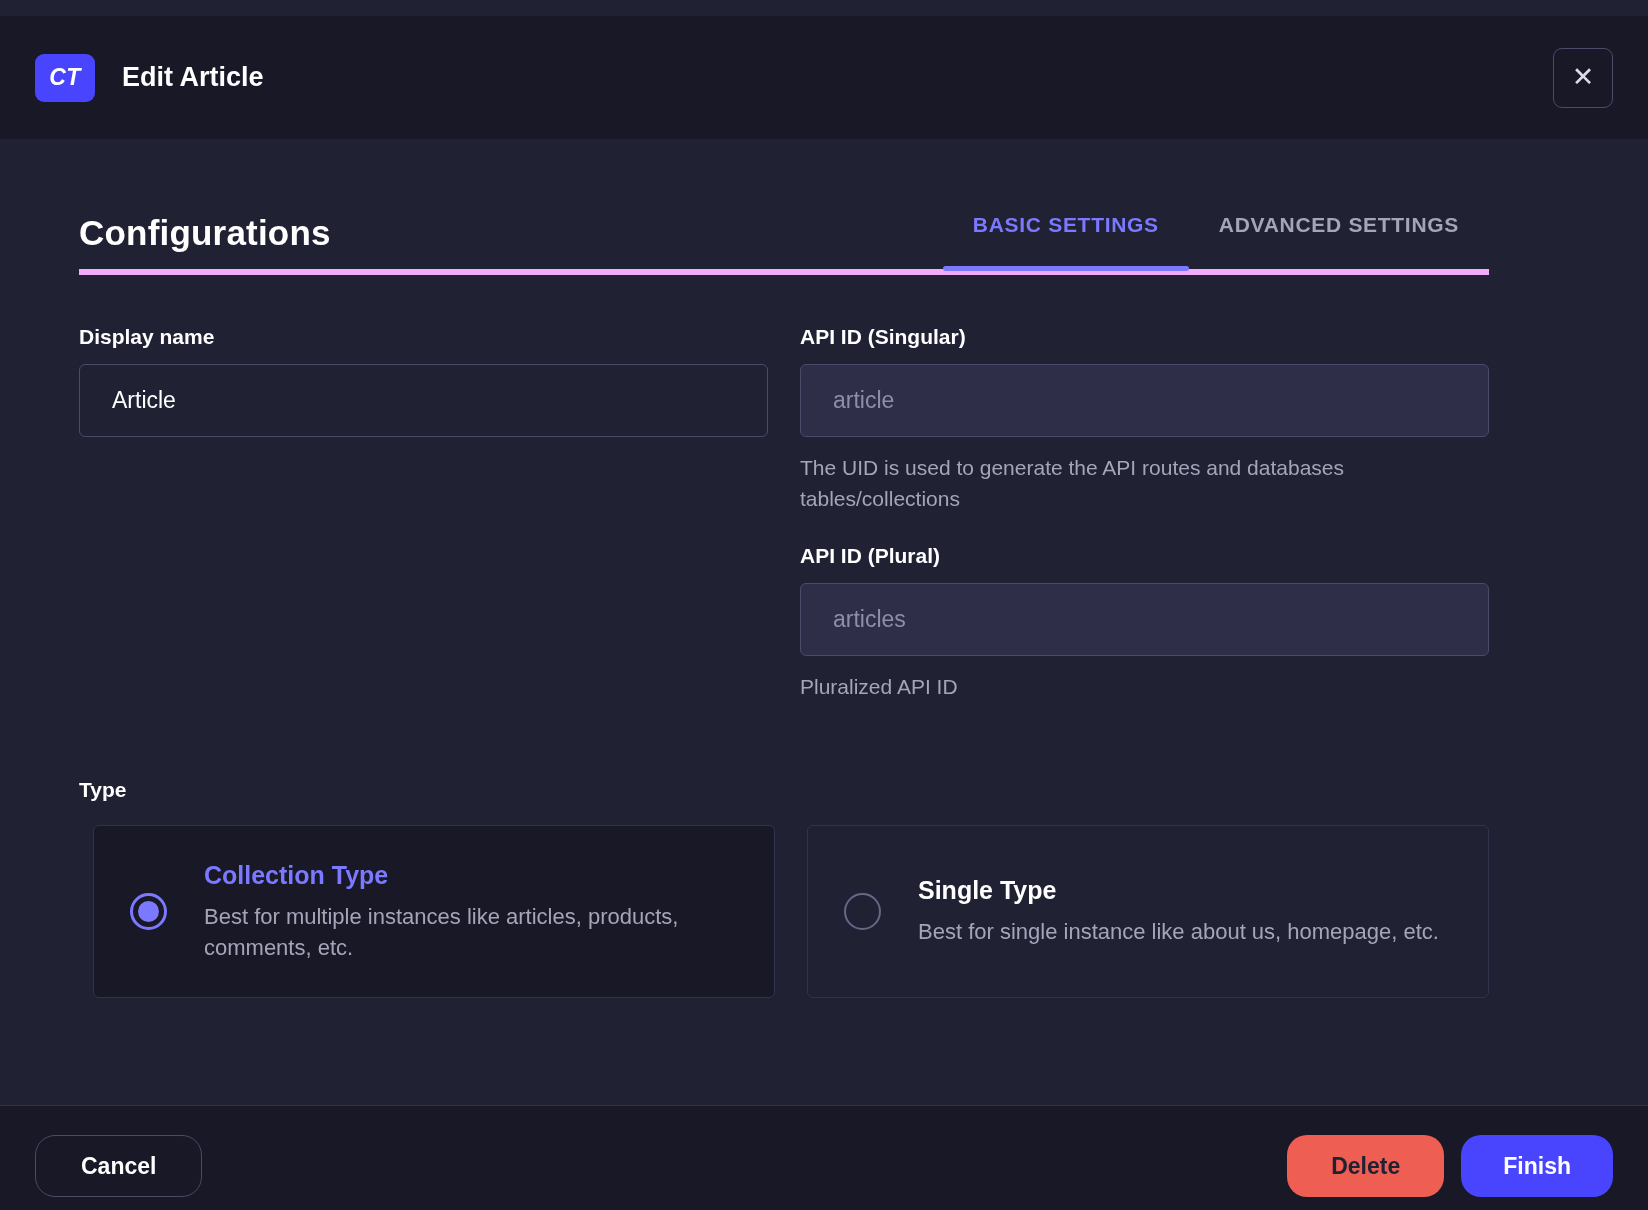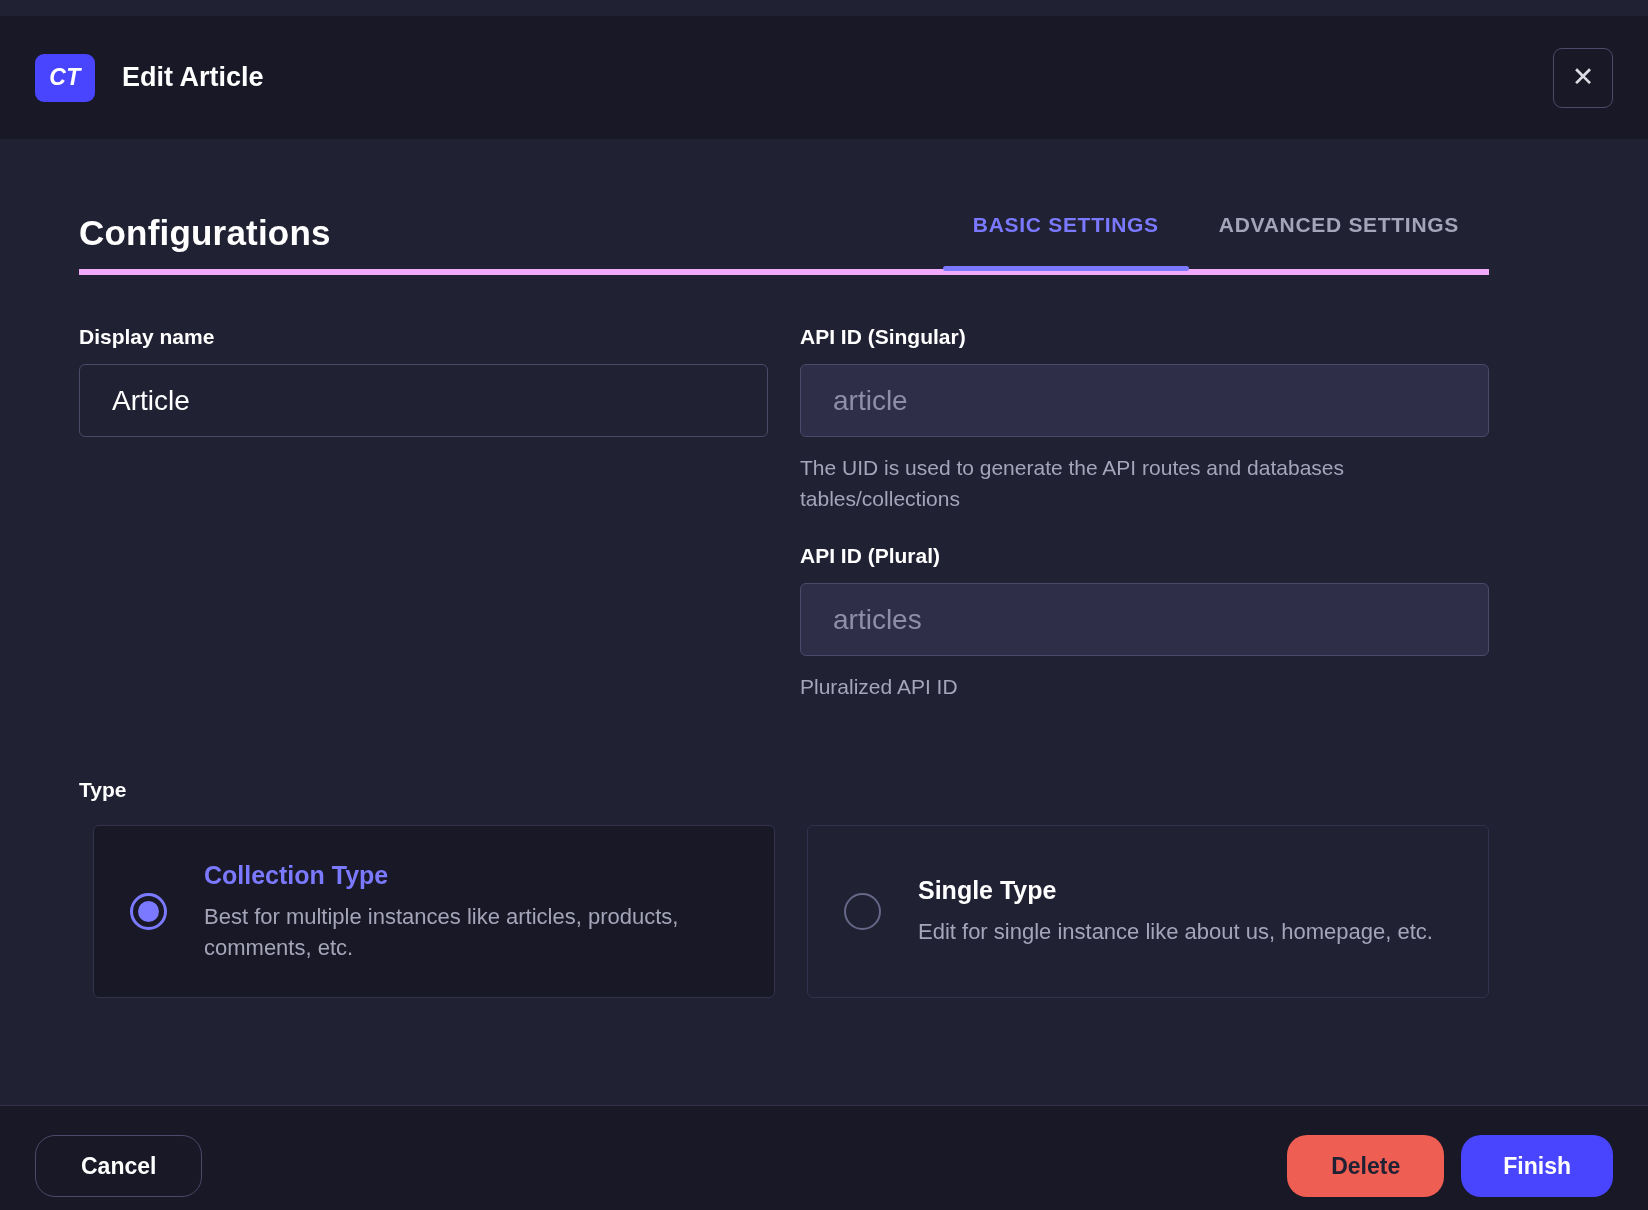--- a/index.html
+++ b/index.html
@@ -64,21 +64,21 @@
 
   .fields-grid {
     display: grid; grid-template-columns: 1fr 1fr; column-gap: 32px;
     margin-top: 50px;
   }
   .field-label { color: #ffffff; font-size: 21px; font-weight: 600; margin-bottom: 15px; }
   .text-input {
     width: 100%; height: 73px;
     border: 1px solid #4a4a6a; border-radius: 6px;
     background: transparent;
-    color: #ffffff; font-size: 28px;
+    color: #ffffff; font-size: 23px;
     padding: 0 32px;
     font-family: "Liberation Sans", sans-serif;
     outline: none;
   }
   .text-input.filled-bg { background: #2e2e48; }
   .text-input::placeholder { color: #8e8ea9; opacity: 1; }
   .field-hint { margin-top: 15px; color: #a5a5ba; font-size: 21px; line-height: 31px; max-width: 650px; }
   .stack-gap { margin-top: 30px; }
 
   
@@ -182,21 +182,21 @@
           <div>
             <div class="type-card-title">Collection Type</div>
             <div class="type-card-desc">Best for multiple instances like articles, products, comments, etc.</div>
           </div>
         </div>
 
         <div class="type-card">
           <div class="radio unchecked"></div>
           <div>
             <div class="type-card-title">Single Type</div>
-            <div class="type-card-desc">Edit for single instance like about us, homepage, etc.</div>
+            <div class="type-card-desc">Best for single instance like about us, homepage, etc.</div>
           </div>
         </div>
 
       </div>
     </div>
   </div>
 
   <div class="modal-footer">
     <button class="btn btn-cancel">Cancel</button>
     <button class="btn btn-delete">Delete</button>

